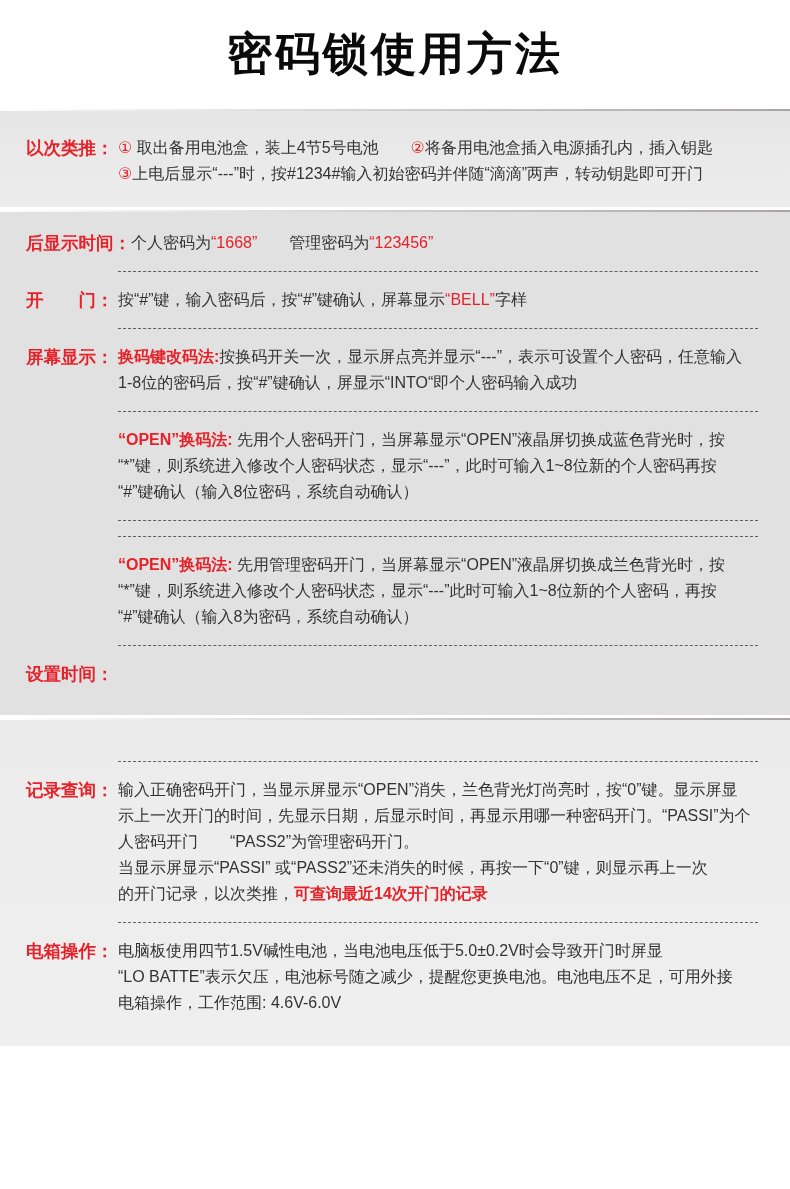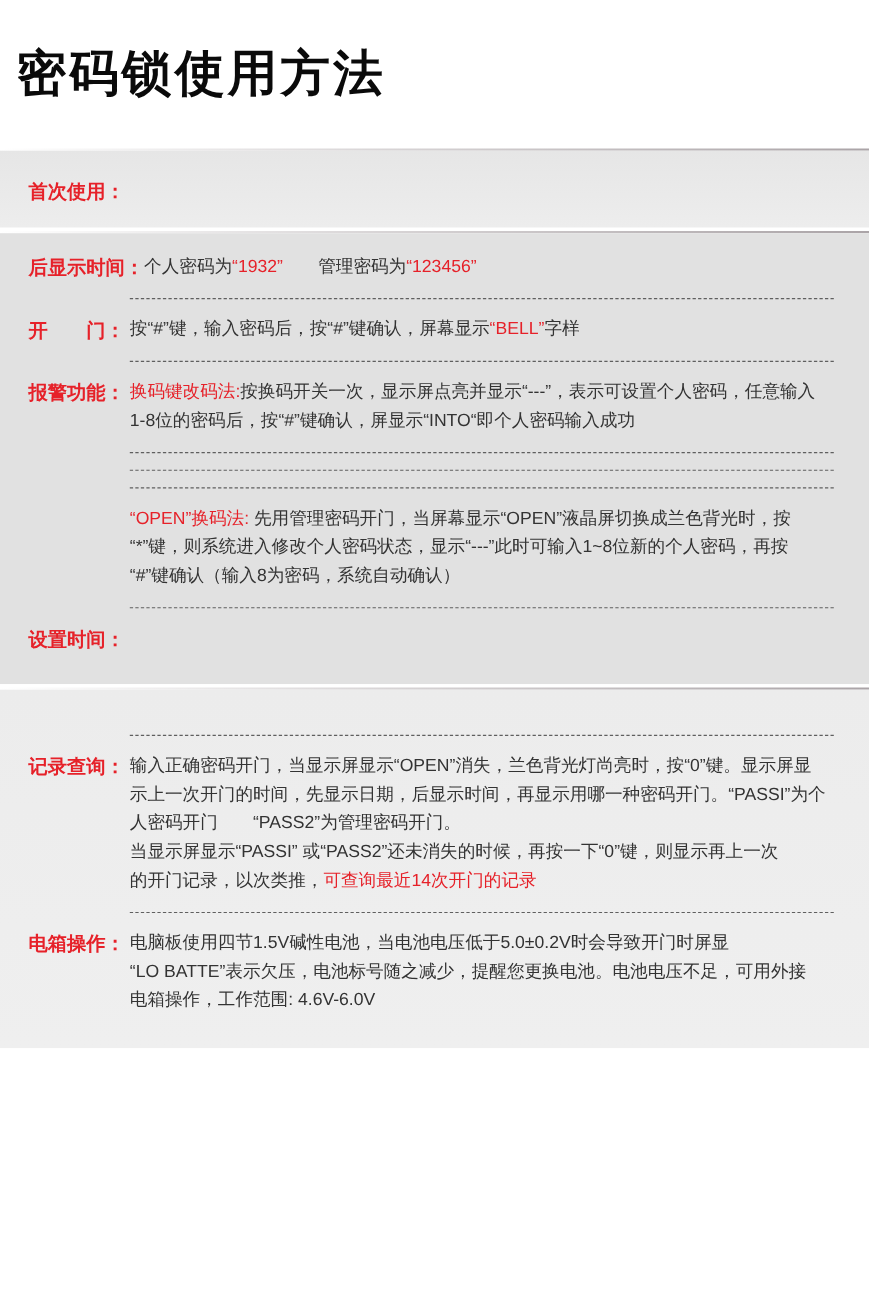--- a/index.html
+++ b/index.html
@@ -16,22 +16,22 @@
     background:#ffffff;
     font-family:"Liberation Sans","DejaVu Sans",sans-serif;
     color:var(--text);
   }
   .page{width:790px;overflow:hidden;}
   .header{
     background:#ffffff;
     padding:26px 0 24px;
   }
   .title{
-    margin:15px;
-    text-align:left;
+    margin:2px;
+    text-align:center;
     font-size:45px;
     line-height:52px;
     font-weight:900;
     color:#0a0a0a;
     letter-spacing:3px;
   }
   .gap{height:3px;background:#ffffff;}
   .gap-shadow{
     height:2px;
     background:linear-gradient(to right,
@@ -60,61 +60,69 @@
     flex:1 1 auto;
     padding-right:30px;
     font-size:16px;
     line-height:26px;
     color:var(--text);
     white-space:pre-wrap;
     word-break:break-all;
   }
   .content span.n{color:var(--text);}
   .content span.r{color:var(--red);}
-  .content span.rb{color:var(--red);font-weight:normal;}
+  .content span.rb{color:var(--red);font-weight:bold;}
   .divider{
     height:0;
     border-top:1px dashed #5f5f5f;
     margin:15px 32px 15px 118px;
   }
 </style>
 </head>
 <body>
 
 <div class="page">
   <div class="header">
     <h1 class="title">密码锁使用方法</h1>
   </div>
   <div>
       <div class="gap"></div>
       <div class="gap-shadow"></div>
       <section class="panel panel-1">
         <div class="row">
-          <div class="label">首次使用：</div>
+          <div class="label">以次类推：</div>
+          <div class="content"><span class="r">① </span><span class="n">取出备用电池盒，装上4节5号电池　　</span><span class="r">②</span><span class="n">将备用电池盒插入电源插孔内，插入钥匙
+</span><span class="r">③</span><span class="n">上电后显示“---”时，按#1234#输入初始密码并伴随“滴滴”两声，转动钥匙即可开门</span></div>
         </div>
       </section>
       <div class="gap"></div>
       <div class="gap-shadow"></div>
       <section class="panel panel-2">
         <div class="row">
           <div class="label">后显示时间：</div>
-          <div class="content"><span class="n">个人密码为</span><span class="r">“1932”</span><span class="n">　　管理密码为</span><span class="r">“123456”</span></div>
+          <div class="content"><span class="n">个人密码为</span><span class="r">“1668”</span><span class="n">　　管理密码为</span><span class="r">“123456”</span></div>
         </div>
         <div class="divider"></div>
         <div class="row">
           <div class="label">开　　门：</div>
           <div class="content"><span class="n">按“#”键，输入密码后，按“#”键确认，屏幕显示</span><span class="r">“BELL”</span><span class="n">字样</span></div>
         </div>
         <div class="divider"></div>
         <div class="row">
-          <div class="label">报警功能：</div>
+          <div class="label">屏幕显示：</div>
           <div class="content"><span class="rb">换码键改码法:</span><span class="n">按换码开关一次，显示屏点亮并显示“---”，表示可设置个人密码，任意输入
 1-8位的密码后，按“#”键确认，屏显示“INTO“即个人密码输入成功</span></div>
         </div>
         <div class="divider"></div>
+        <div class="row">
+          <div class="label"></div>
+          <div class="content"><span class="rb">“OPEN”换码法:</span><span class="n"> 先用个人密码开门，当屏幕显示“OPEN”液晶屏切换成蓝色背光时，按
+“*”键，则系统进入修改个人密码状态，显示“---”，此时可输入1~8位新的个人密码再按
+“#”键确认（输入8位密码，系统自动确认）</span></div>
+        </div>
         <div class="divider"></div>
         <div class="divider"></div>
         <div class="row">
           <div class="label"></div>
           <div class="content"><span class="rb">“OPEN”换码法:</span><span class="n"> 先用管理密码开门，当屏幕显示“OPEN”液晶屏切换成兰色背光时，按
 “*”键，则系统进入修改个人密码状态，显示“---”此时可输入1~8位新的个人密码，再按
 “#”键确认（输入8为密码，系统自动确认）</span></div>
         </div>
         <div class="divider"></div>
         <div class="row">

